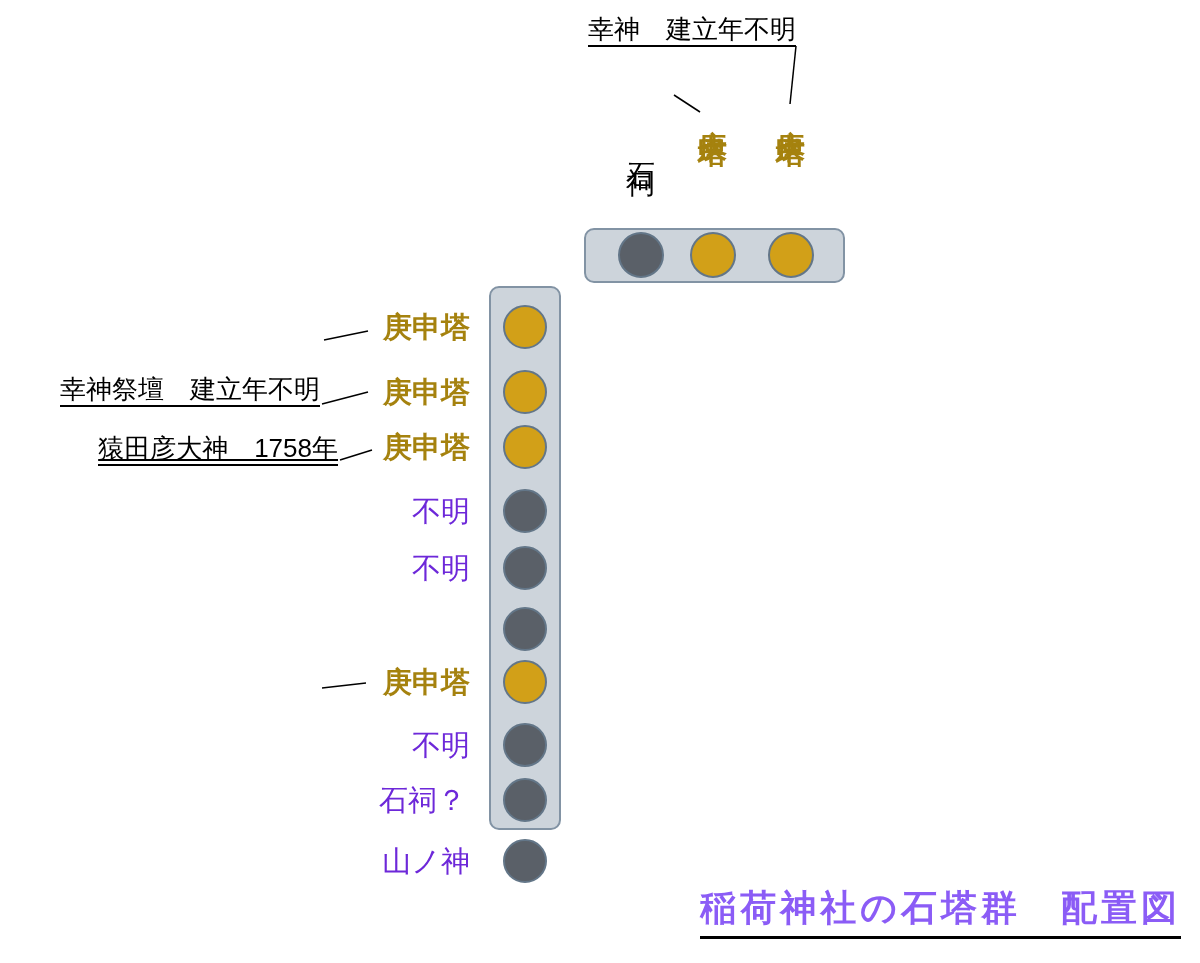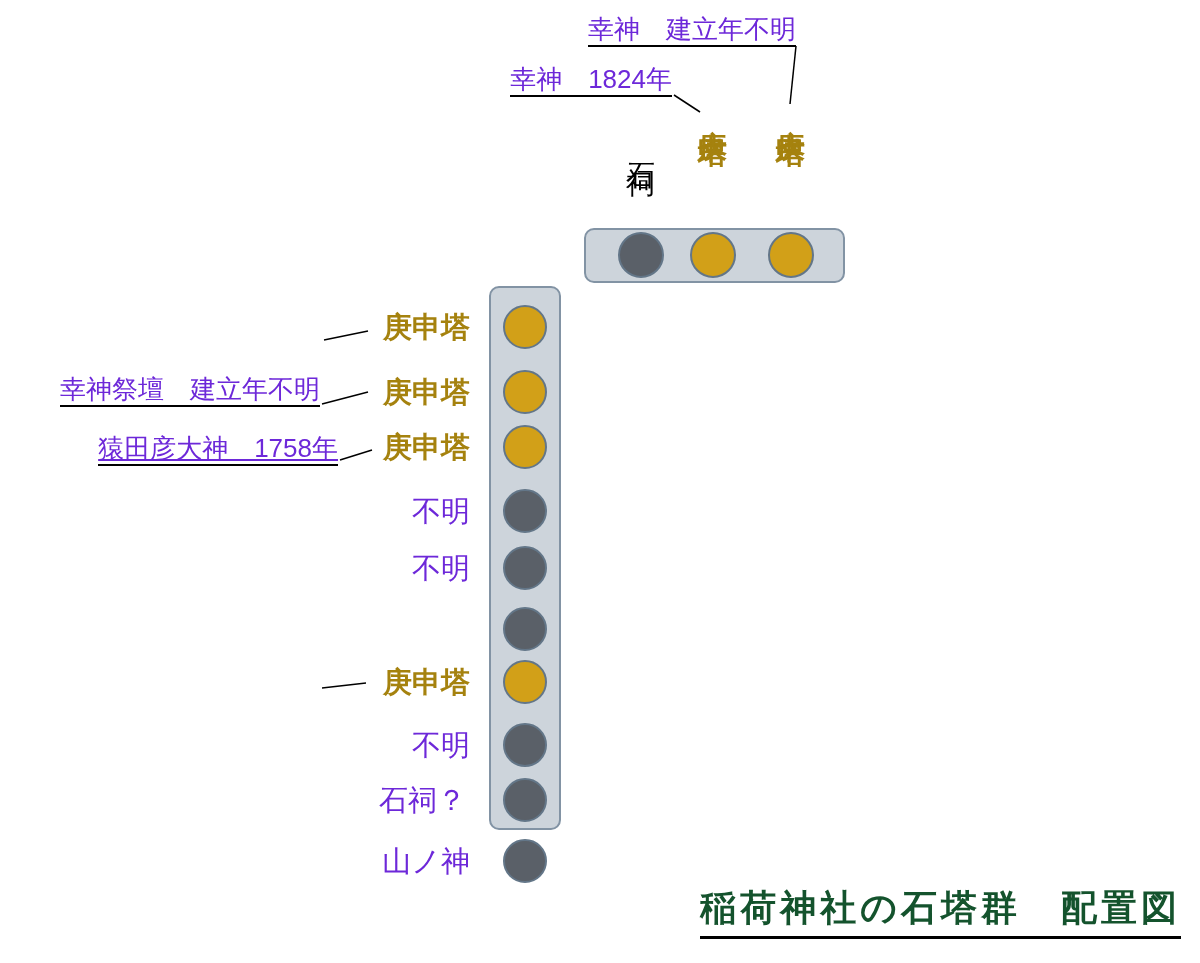--- a/index.html
+++ b/index.html
@@ -39,21 +39,21 @@
     line-height: 36px;
     color: #6d28d9;
     white-space: nowrap;
   }
   .row-label.gold { color: var(--gold-text, #a5820e); font-weight: bold; }
 
   .ann {
     position: absolute;
     font-size: 26px;
     line-height: 30px;
-    color: #6d28d9;
+    color: #000000;
     white-space: nowrap;
     border-bottom: 2px solid #000;
     padding-bottom: 1px;
   }
 
   .vlabel {
     position: absolute;
     writing-mode: vertical-rl;
     text-orientation: upright;
     font-size: 29px;
@@ -62,42 +62,41 @@
     color: #000;
     white-space: nowrap;
   }
   .vlabel.gold { color: var(--gold-text, #a5820e); font-weight: bold; }
 
   .title {
     position: absolute;
     font-size: 36px;
     font-weight: bold;
     letter-spacing: 4px;
-    color: #14532d;
+    color: #8b5cf6;
     white-space: nowrap;
     border-bottom: 3px solid #000;
     padding-bottom: 3px;
   }
 </style>
 </head>
 <body>
 
 <div class="canvas">
 
   <svg class="lines" width="1200" height="963">
     <line x1="796" y1="46" x2="790" y2="104" stroke="#000" stroke-width="1.5"></line>
     <line x1="674" y1="95" x2="700" y2="112" stroke="#000" stroke-width="1.5"></line>
     <line x1="324" y1="340" x2="368" y2="331" stroke="#000" stroke-width="1.5"></line>
     <line x1="322" y1="404" x2="368" y2="392" stroke="#000" stroke-width="1.5"></line>
     <line x1="340" y1="460" x2="372" y2="450" stroke="#000" stroke-width="1.5"></line>
     <line x1="322" y1="688" x2="366" y2="683" stroke="#000" stroke-width="1.5"></line>
   </svg>
 
   <div class="ann" style="right:404px; top:14px;">幸神　建立年不明</div>
-  <div class="ann" style="right:528px; top:64px;">幸神　1824年</div>
 
   <div class="vlabel" style="left:626px; top:140px;">石祠</div>
   <div class="vlabel gold" style="left:698px; top:106px;">庚申塔</div>
   <div class="vlabel gold" style="left:776px; top:106px;">庚申塔</div>
 
   <div class="base" style="left:584px; top:228px; width:261px; height:55px;"></div>
   <div class="circle dark" style="left:618px; top:232px; width:46px; height:46px;"></div>
   <div class="circle gold" style="left:690px; top:232px; width:46px; height:46px;"></div>
   <div class="circle gold" style="left:768px; top:232px; width:46px; height:46px;"></div>
 

